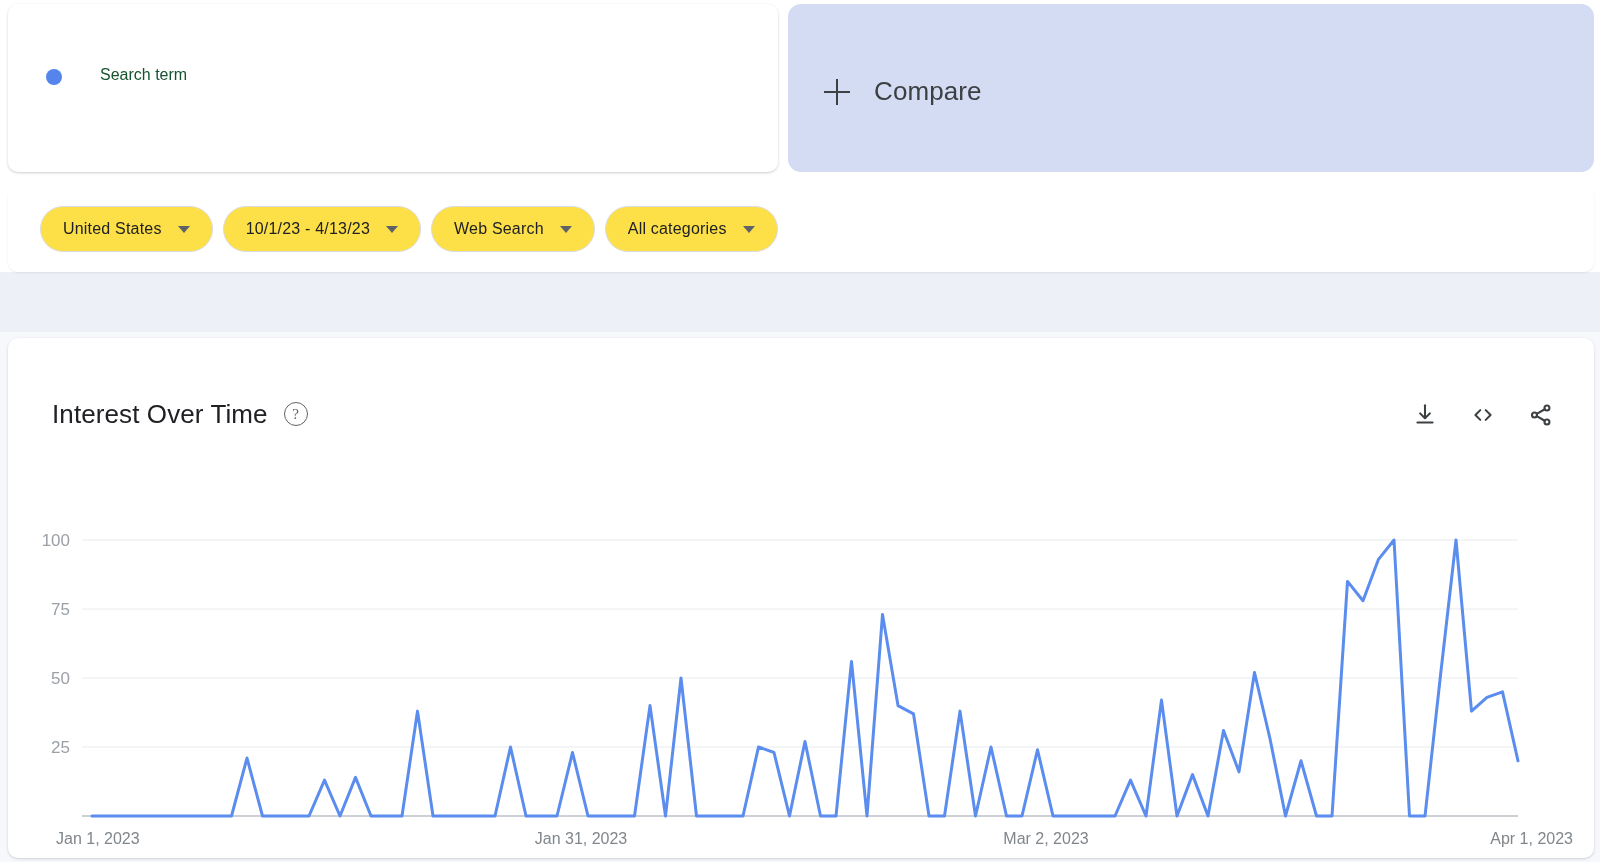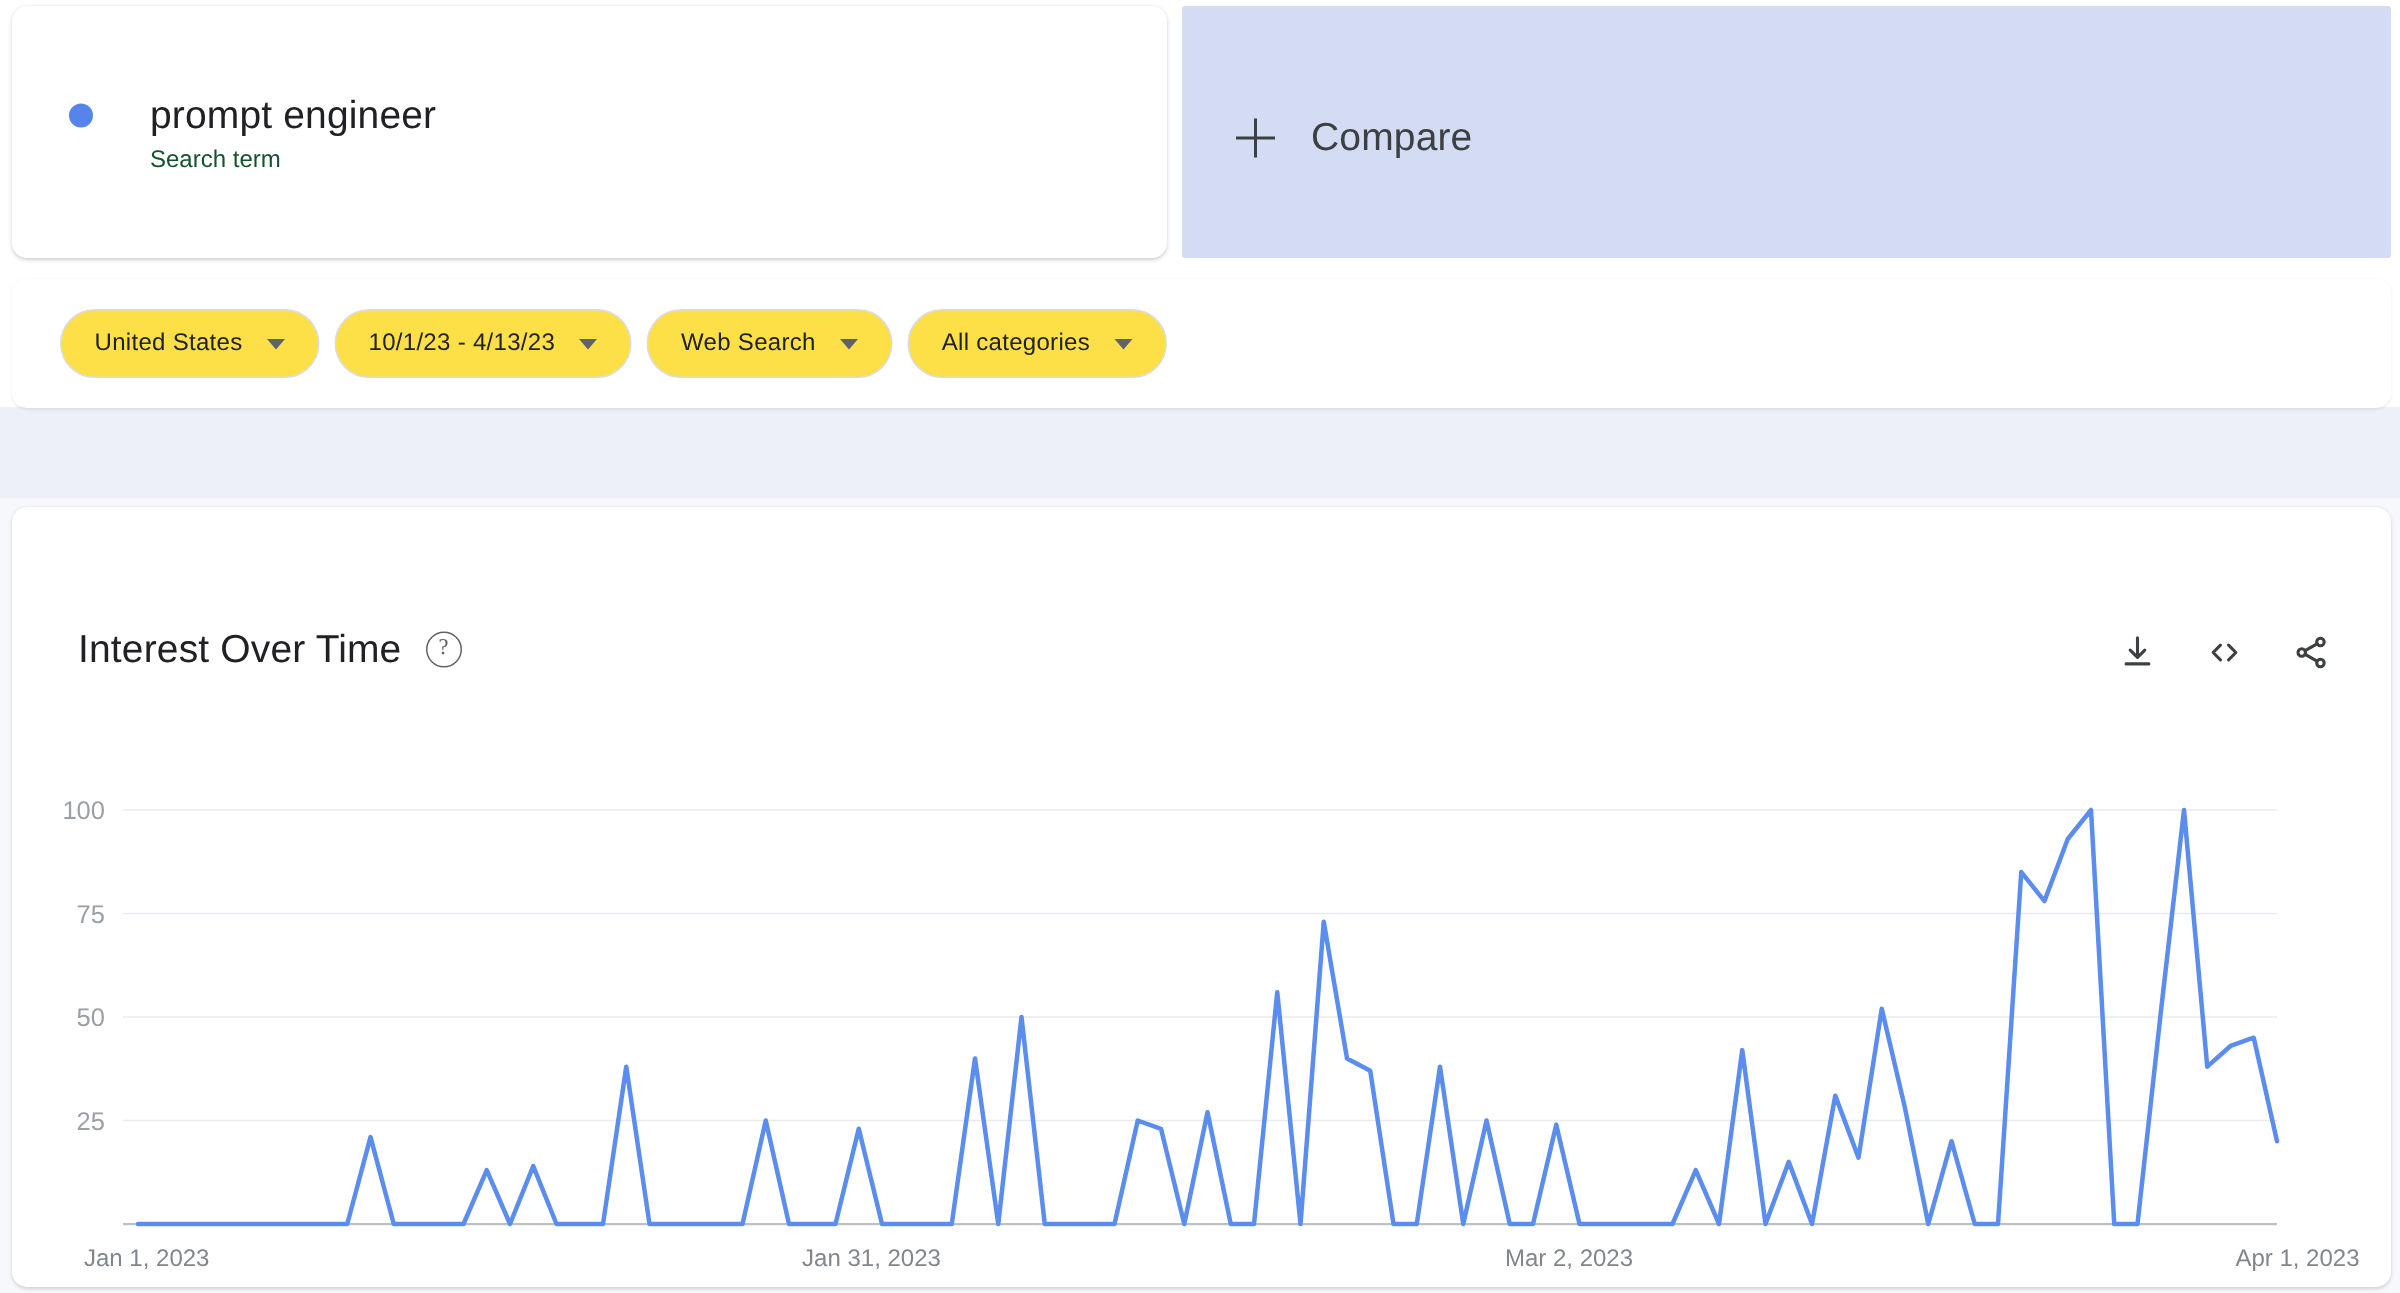--- a/index.html
+++ b/index.html
@@ -53,21 +53,21 @@
   .term-sub {
     font-size: 16px;
     color: #14532d;
     margin-top: 5px;
     line-height: 20px;
   }
 
   .compare-card {
     flex: 1; height: 168px;
     background: #d3dcf3;
-    border-radius: 2px;
+    border-radius: 13px;
     position: relative;
     cursor: pointer;
   }
   .compare-inner {
     position: absolute;
     left: 36px; top: 72px;
     display: flex;
     align-items: center;
   }
   .plus-icon {
@@ -135,21 +135,21 @@
     background: #ffffff;
     border-radius: 10px;
     box-shadow: 0 1px 3px rgba(60,64,67,.14), 0 1px 2px rgba(60,64,67,.08);
     overflow: hidden;
   }
   .chart-header {
     position: absolute;
     left: 0; top: 0;
     width: 100%; height: 110px;
     display: flex;
-    align-items: flex-end;
+    align-items: center;
     justify-content: space-between;
     padding: 0 40px 0 44px;
   }
   .chart-title-wrap {
     display: flex;
     align-items: center;
     margin-top: 42px;
   }
   .chart-title {
     font-size: 26px;
@@ -193,21 +193,20 @@
 </style>
 </head>
 <body>
 
 <div class="top-row">
 
   <div class="term-card">
     <div class="term-inner">
       <span class="term-dot"></span>
       <div class="term-texts">
-        <div class="term-title">prompt engineer</div>
         <div class="term-sub">Search term</div>
       </div>
     </div>
   </div>
 
   <div class="compare-card">
     <div class="compare-inner">
       <span class="plus-icon"></span>
       <span class="compare-label">Compare</span>
     </div>

